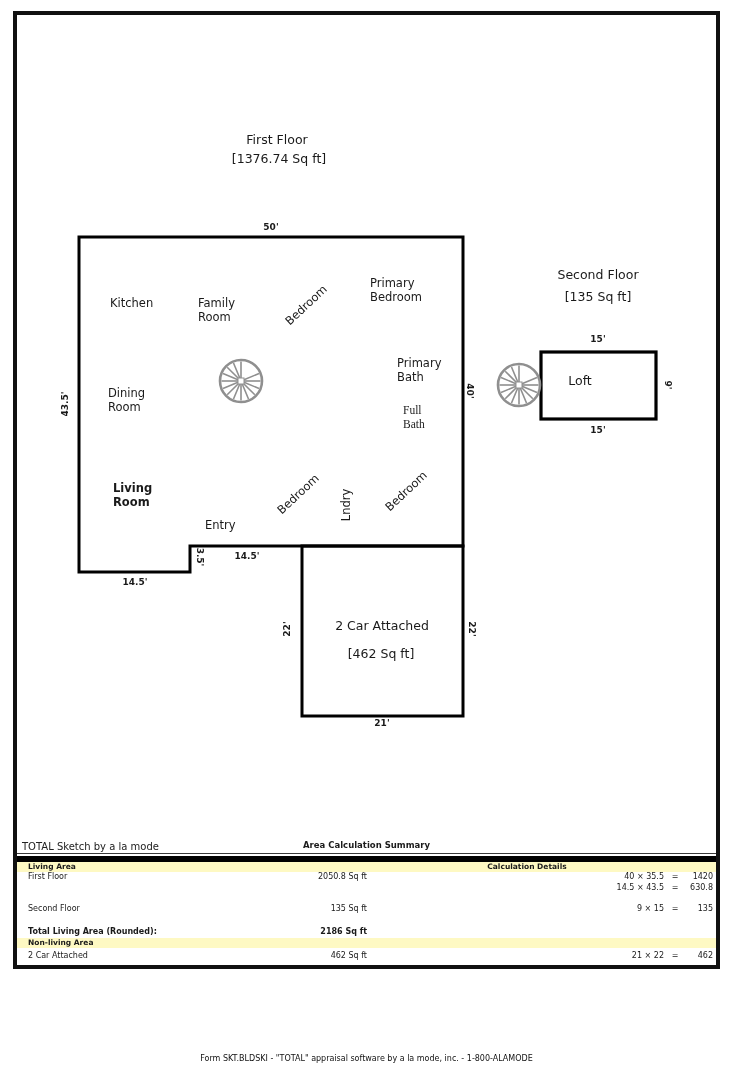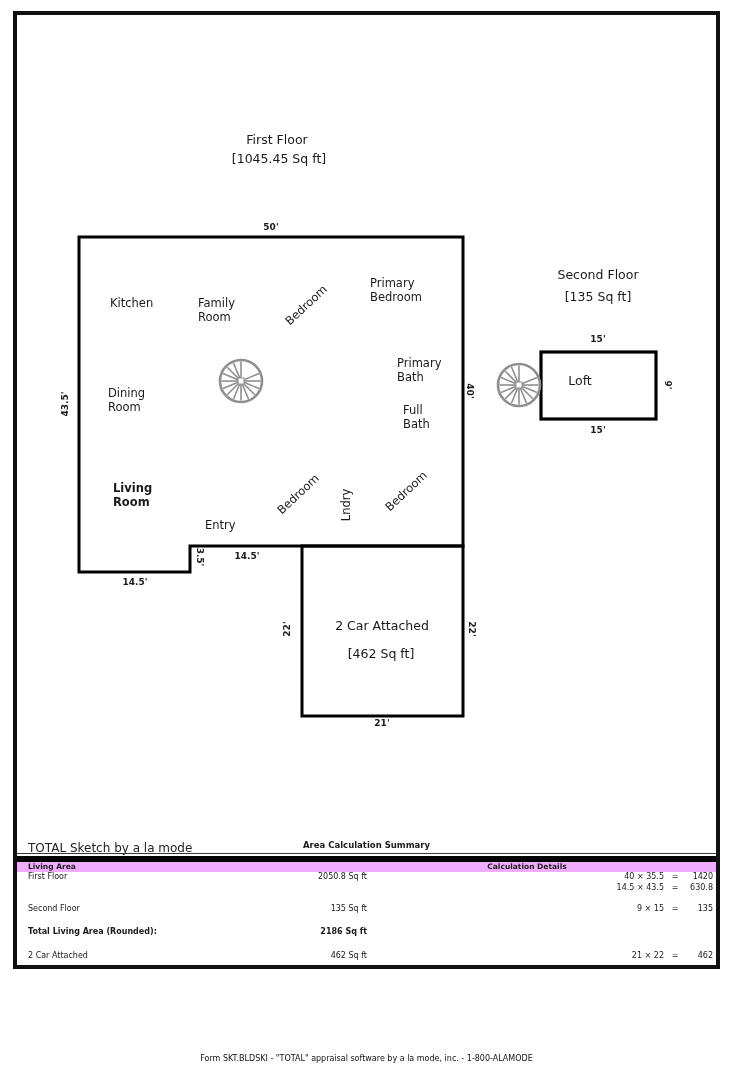--- a/index.html
+++ b/index.html
@@ -16,25 +16,25 @@
   .lbl { position:absolute; transform:translate(-50%,-50%); white-space:pre-line; }
   .title { font-size:12.5px; text-align:center; }
   .room  { position:absolute; font-size:11.5px; line-height:14px; white-space:pre-line; }
   .dim   { position:absolute; font-size:9px; font-weight:bold; transform:translate(-50%,-50%); white-space:nowrap; }
   .rotcw  { transform:translate(-50%,-50%) rotate(90deg); }
   .rotccw { transform:translate(-50%,-50%) rotate(-90deg); }
   .rotbed { position:absolute; font-size:11.5px; transform:translate(-50%,-50%) rotate(-43deg); white-space:nowrap; }
 
   
   .acs { position:absolute; left:17px; top:838px; width:699px; height:127px; font-size:8px; }
-  .acs .watermark { position:absolute; left:11px; top:3px; font-size:12px; color:#222; }
+  .acs .watermark { position:absolute; left:5px; top:3px; font-size:10px; color:#222; }
   .acs .acs-title { position:absolute; left:0; top:2px; width:100%; text-align:center; font-weight:bold; font-size:8.5px; }
   .acs .thinline { position:absolute; left:0; top:15px; width:100%; height:1px; background:#3a3a3a; }
   .acs .thickbar { position:absolute; left:0; top:18px; width:100%; height:6px; background:#000; }
-  .acs .band { position:absolute; left:0; width:100%; height:10px; background:#f0abfc; font-weight:bold; font-size:7.5px; line-height:10px; }
+  .acs .band { position:absolute; left:0; width:100%; height:10px; background:#fef9c3; font-weight:bold; font-size:7.5px; line-height:10px; }
   .acs .band .bandlbl { position:absolute; left:11px; top:0; }
   .acs .band .calchdr { position:absolute; left:420px; top:0; width:180px; text-align:center; }
   .acs .trow { position:absolute; left:0; width:100%; height:12px; line-height:12px; }
   .acs .desc { position:absolute; left:11px; top:0; white-space:nowrap; }
   .acs .areaval { position:absolute; left:230px; top:0; width:120px; text-align:right; white-space:nowrap; }
   .acs .calc { position:absolute; right:3px; top:0; width:170px; display:flex; }
   .acs .expr { flex:1; text-align:right; }
   .acs .eq   { width:22px; text-align:center; }
   .acs .val  { width:27px; text-align:right; }
   .acs .bold { font-weight:bold;padding-left:8px; }
@@ -72,36 +72,36 @@
 
   <polygon points="79,237 463,237 463,546 190,546 190,572 79,572" fill="none" stroke="#000" stroke-width="3"></polygon>
   <rect x="302" y="546" width="161" height="170" fill="none" stroke="#000" stroke-width="3"></rect>
   <rect x="541" y="352" width="115" height="67" fill="none" stroke="#000" stroke-width="3.2"></rect>
 
   <use href="#spiral" x="241" y="381"></use>
   <use href="#spiral" x="519" y="385"></use>
 </svg>
 
 <div class="lbl title" style="left:277px; top:139px;">First Floor</div>
-<div class="lbl title" style="left:279px; top:158px;">[1045.45 Sq ft]</div>
+<div class="lbl title" style="left:279px; top:158px;">[1376.74 Sq ft]</div>
 
 <div class="lbl title" style="left:598px; top:274px;">Second Floor</div>
 <div class="lbl title" style="left:598px; top:296px;">[135 Sq ft]</div>
 
 <div class="room" style="left:110px; top:296px;">Kitchen</div>
 <div class="room" style="left:198px; top:296px;">Family
 Room</div>
 <div class="rotbed" style="left:306px; top:305px;">Bedroom</div>
 <div class="room" style="left:370px; top:276px;">Primary
 Bedroom</div>
 <div class="room" style="left:108px; top:386px;">Dining
 Room</div>
 <div class="room" style="left:397px; top:356px;">Primary
 Bath</div>
-<div class="room" style="left:403px; top:403px;">Full
+<div class="room" style="left:403px; top:403px;font-family:Liberation Serif, serif;">Full
 Bath</div>
 <div class="room" style="left:113px; top:481px;font-weight:bold;">Living
 Room</div>
 <div class="room" style="left:205px; top:518px;">Entry</div>
 <div class="rotbed" style="left:298px; top:494px;">Bedroom</div>
 <div class="room rotccw" style="left:346px; top:505px; transform:translate(-50%,-50%) rotate(-90deg);">Lndry</div>
 <div class="rotbed" style="left:406px; top:491px;">Bedroom</div>
 
 <div class="lbl title" style="left:580px; top:380px;">Loft</div>
 
@@ -157,20 +157,23 @@
       <span class="eq">=</span>
       <span class="val">135</span>
     </span>
   </div>
 
   <div class="trow bold" style="top:88px;">
     <span class="desc">Total Living Area (Rounded):</span>
     <span class="areaval">2186 Sq ft</span>
   </div>
 
+  <div class="band" style="top:100px;">
+    <span class="bandlbl">Non-living Area</span>
+  </div>
 
   <div class="trow" style="top:112px;">
     <span class="desc">2 Car Attached</span>
     <span class="areaval">462 Sq ft</span>
     <span class="calc">
       <span class="expr">21 × 22</span>
       <span class="eq">=</span>
       <span class="val">462</span>
     </span>
   </div>

